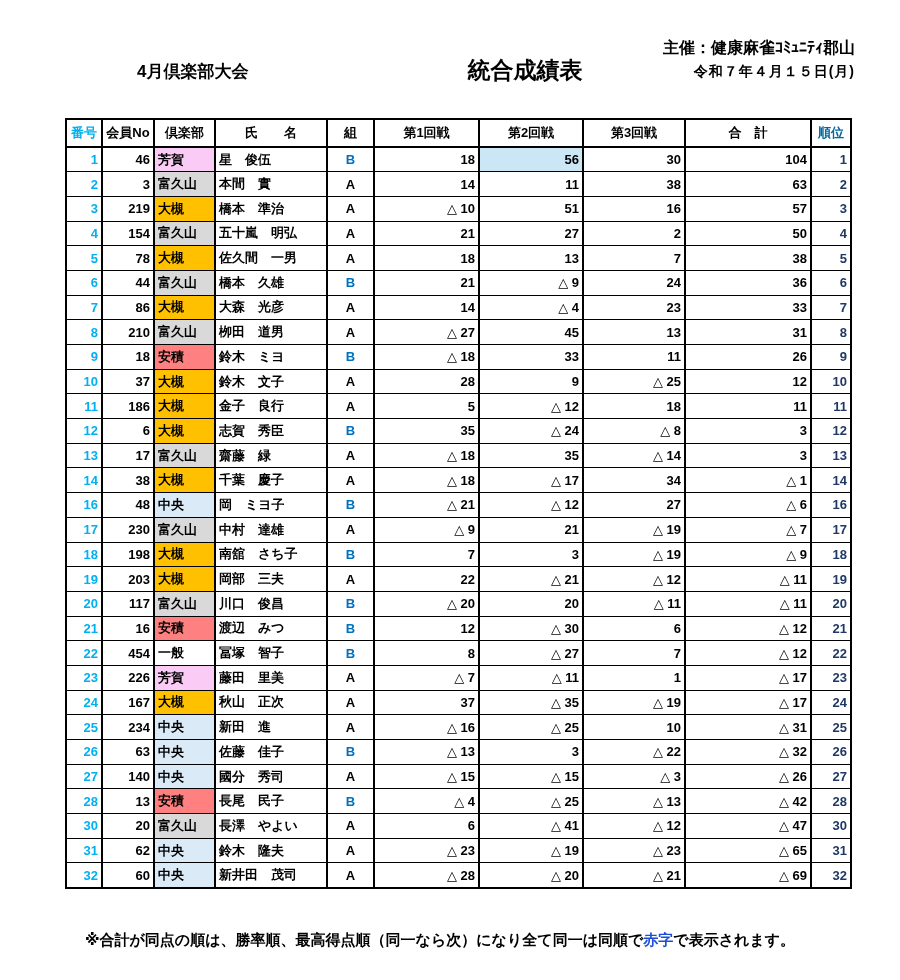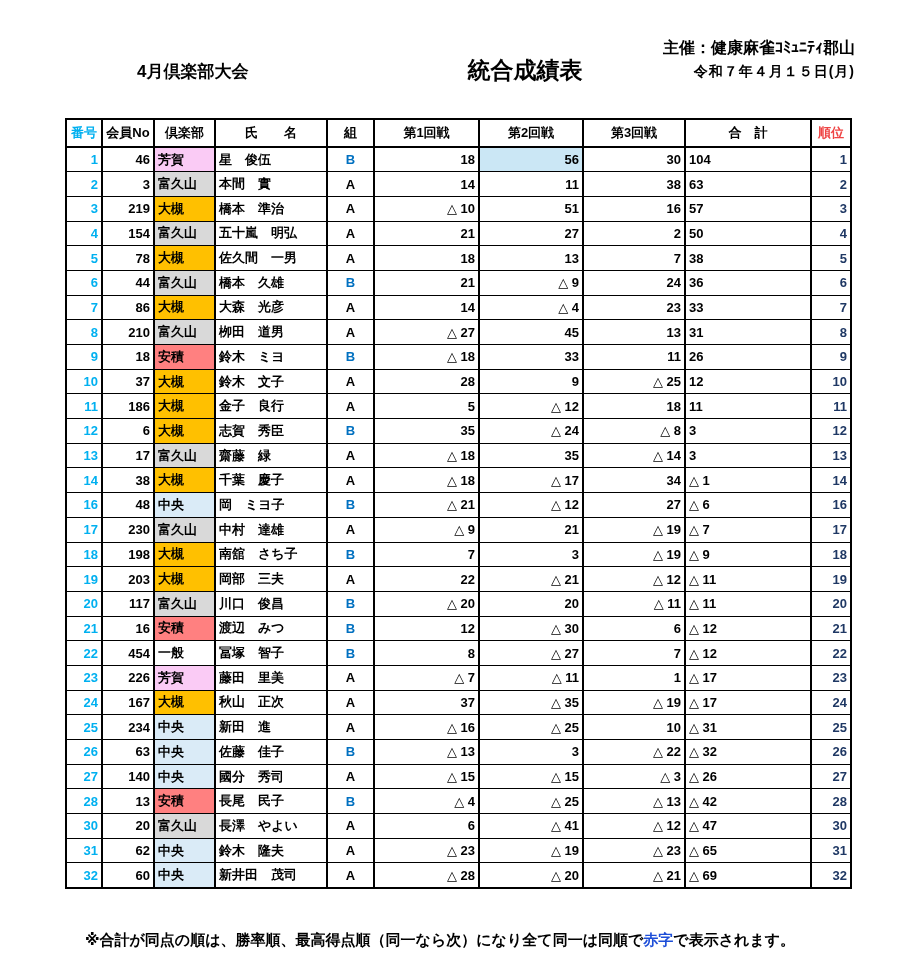--- a/index.html
+++ b/index.html
@@ -52,21 +52,21 @@
   col.w-r3     { width:102px; }
   col.w-total  { width:126px; }
   col.w-rank   { width:40px; }
 
   td.c-no     { text-align:right; padding-right:6px; }
   td.c-member { text-align:right; padding-right:4px; }
   td.c-club   { text-align:left;  padding-left:3px; }
   td.c-name   { text-align:left;  padding-left:4px; }
   td.c-group  { text-align:center; }
   td.c-score  { text-align:right; padding-right:8px; }
-  td.c-total  { padding-right:10px; }
+  td.c-total  { text-align:right; padding-right:10px; }
   td.c-rank   { text-align:right; padding-right:7px; }
 
   .footnote {
     position:absolute; top:931px; left:0; width:100%; text-align:center;
     font-size:15px; font-weight:600; color:#000;
   }
 </style>
 </head>
 <body>
 
@@ -94,21 +94,21 @@
       <tr id="header-row">
           <th style="color: rgb(0, 176, 240);">番号</th>
           <th>会員No</th>
           <th>倶楽部</th>
           <th>氏　　名</th>
           <th>組</th>
           <th>第1回戦</th>
           <th>第2回戦</th>
           <th>第3回戦</th>
           <th>合　計</th>
-          <th style="color: #ef4444;">順位</th>
+          <th style="color: #0369a1;">順位</th>
         </tr>
     </thead>
     <tbody id="table-body">
         <tr>
           <td class="c-no" style="color: rgb(0, 176, 240);">1</td>
           <td class="c-member">46</td>
           <td class="c-club" style="background: rgb(250, 203, 245);">芳賀</td>
           <td class="c-name">星　俊伍</td>
           <td class="c-group" style="color: rgb(0, 112, 192);">B</td>
           <td class="c-score">18</td>

